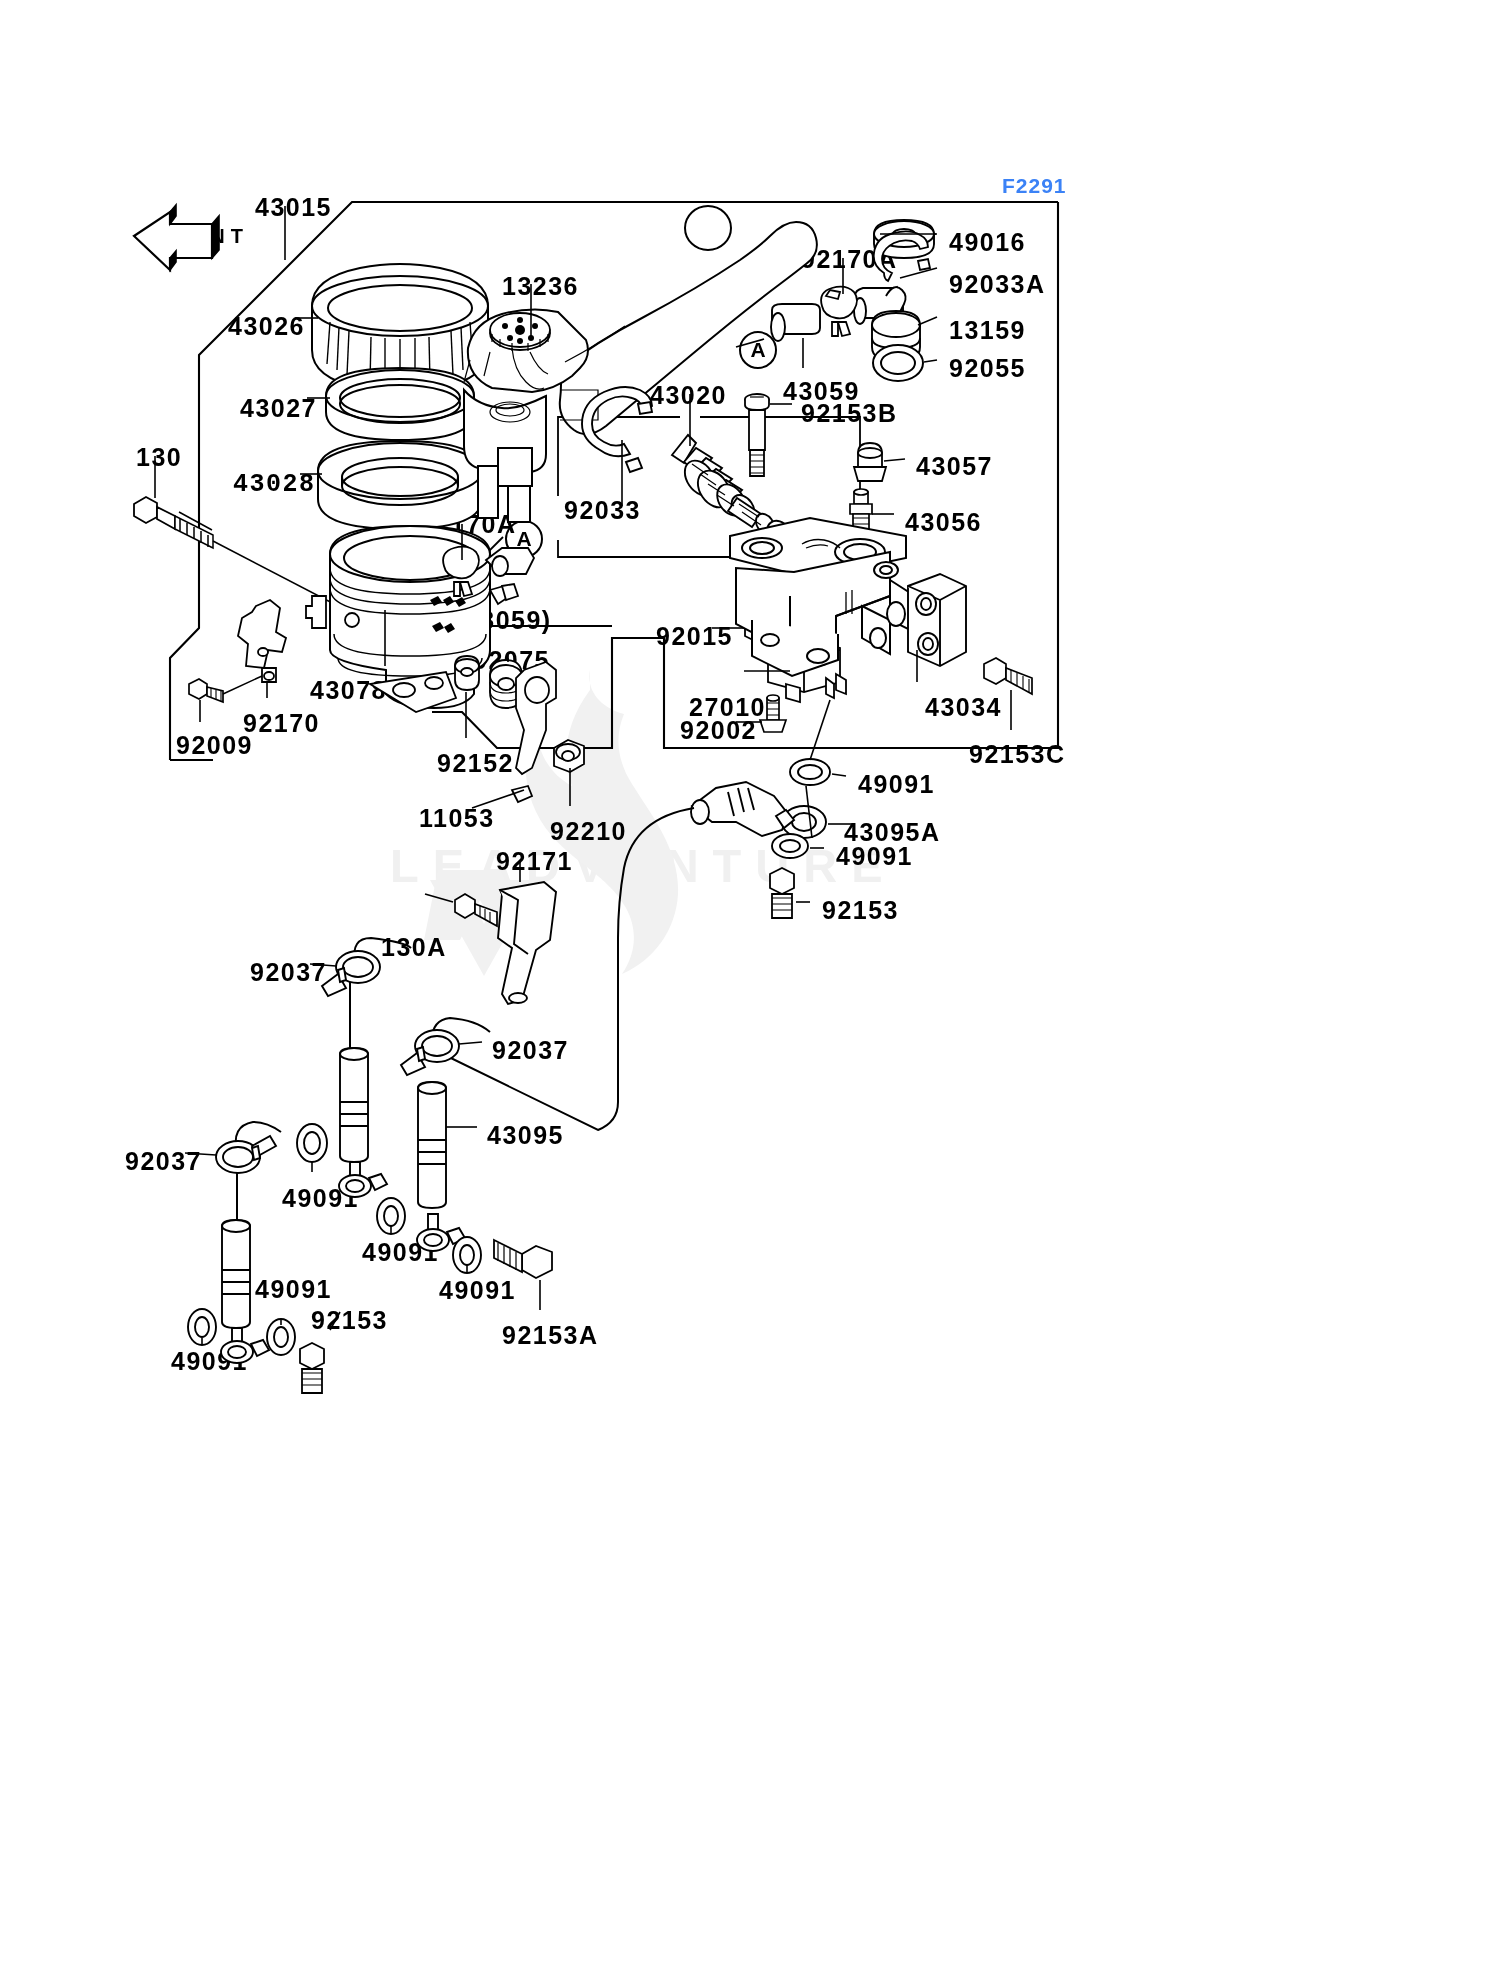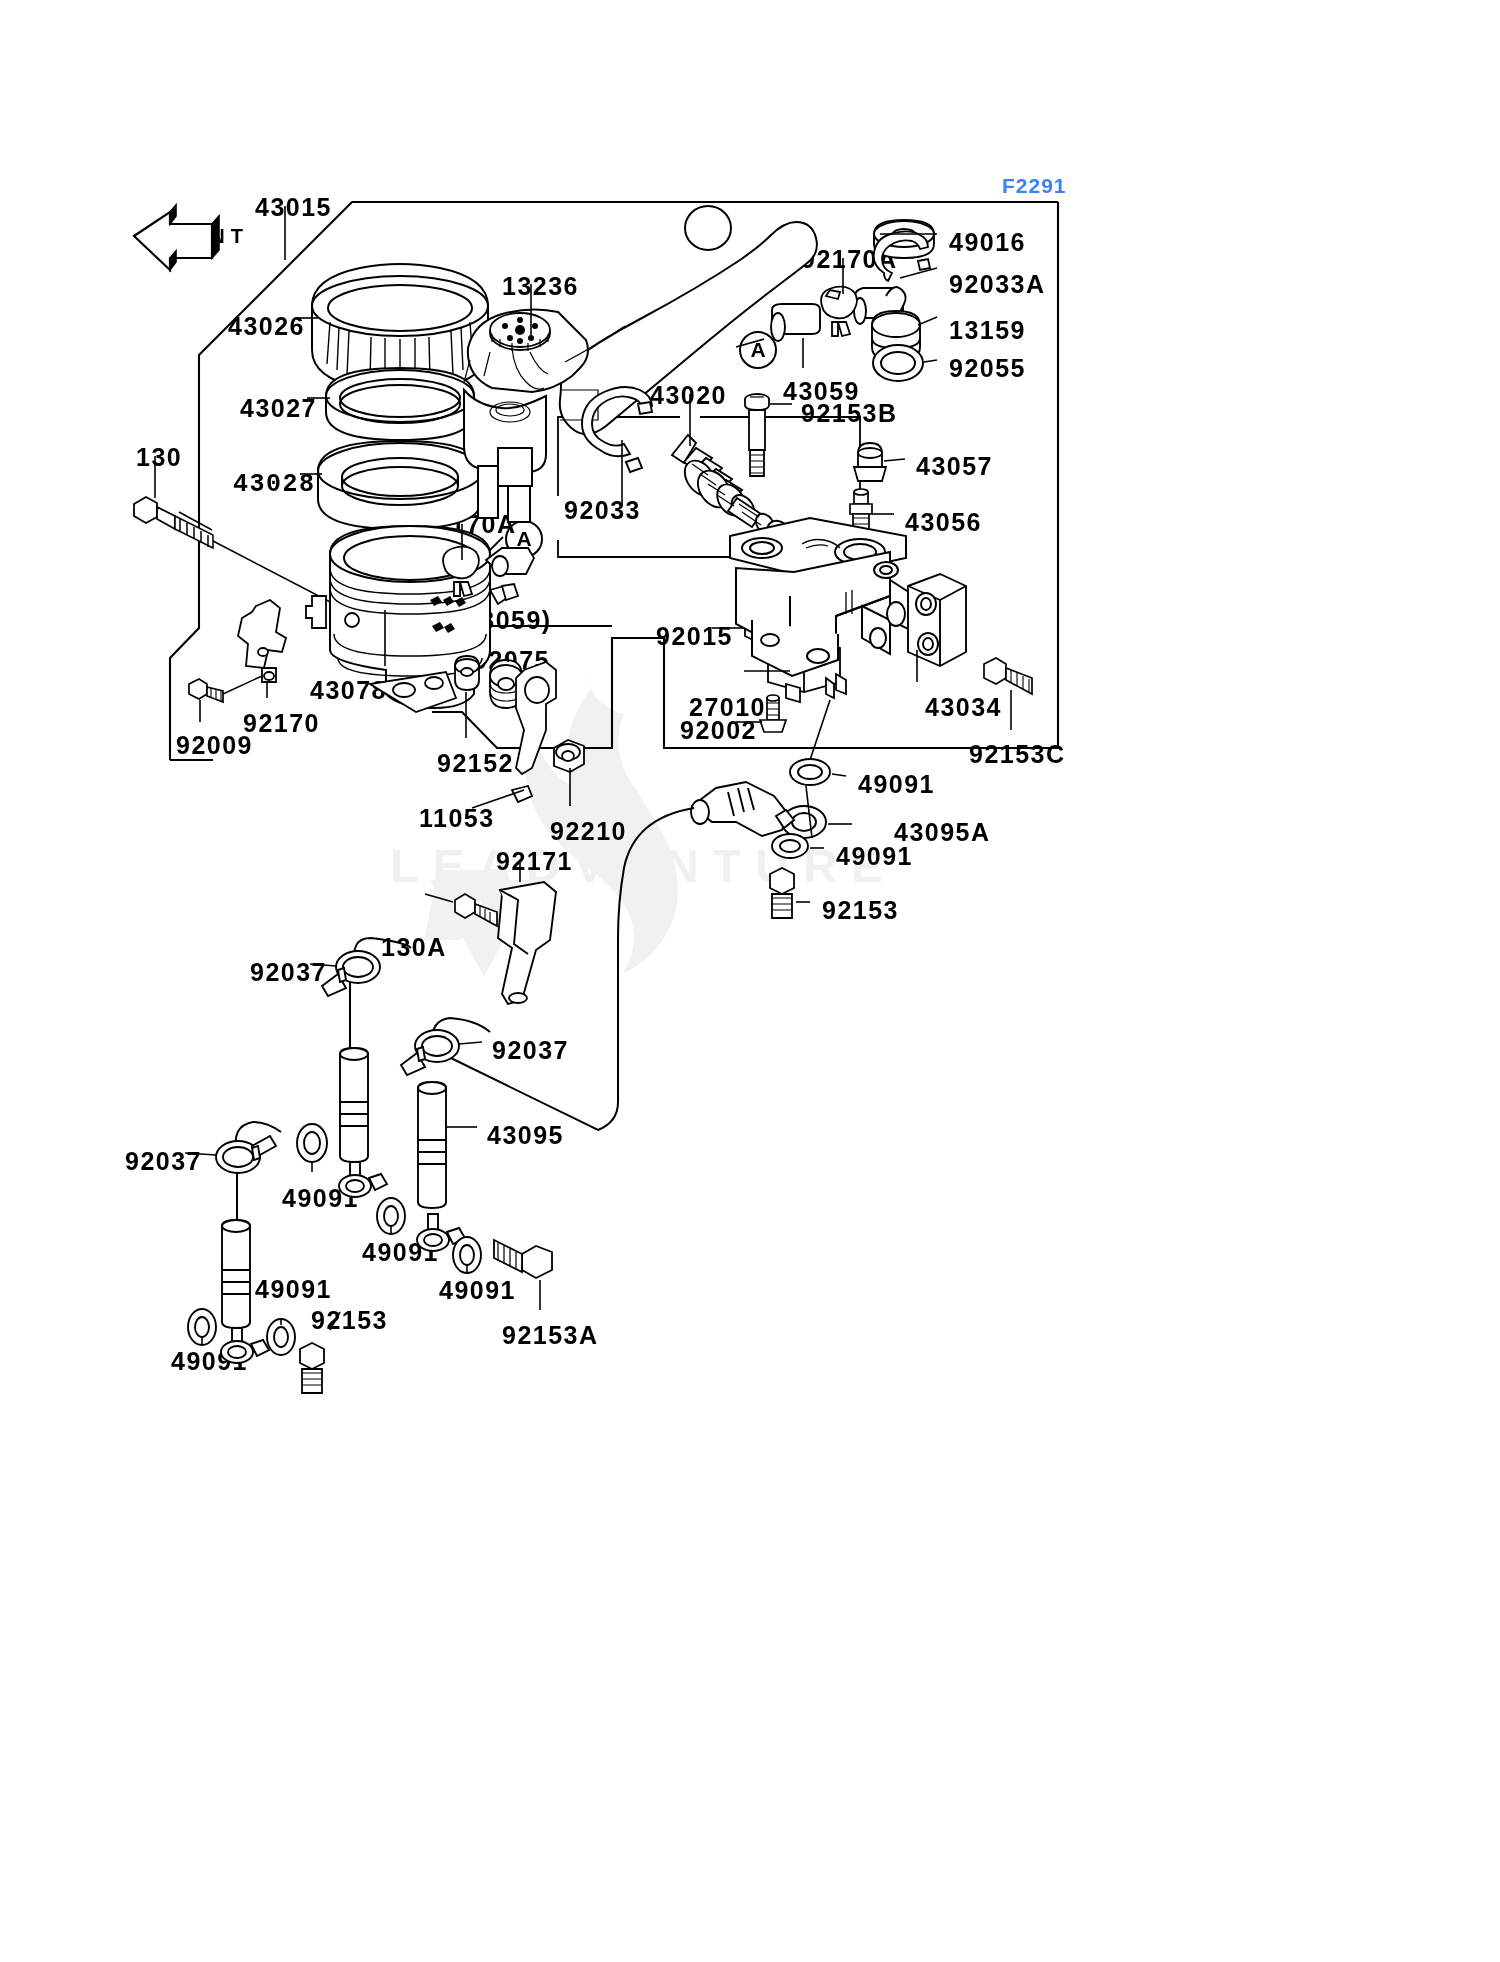--- a/index.html
+++ b/index.html
@@ -769,21 +769,21 @@
       <div class="lbl" style="left: 473px; top: 646px;">92075</div>
       <div class="lbl" style="left: 437px; top: 749px;">92152</div>
       <div class="lbl" style="left: 419px; top: 804px;">11053</div>
       <div class="lbl" style="left: 550px; top: 817px;">92210</div>
       <div class="lbl" style="left: 656px; top: 622px;">92015</div>
       <div class="lbl" style="left: 689px; top: 665px; margin-top: 28px;">27010</div>
       <div class="lbl" style="left: 680px; top: 716px;">92002</div>
       <div class="lbl" style="left: 893px; top: 693px; margin-left: 32px;">43034</div>
       <div class="lbl" style="left: 969px; top: 740px;">92153C</div>
       <div class="lbl" style="left: 858px; top: 770px;">49091</div>
-      <div class="lbl" style="left: 894px; top: 818px;">43095A</div>
+      <div class="lbl" style="left: 844px; top: 818px;">43095A</div>
       <div class="lbl" style="left: 836px; top: 842px;">49091</div>
       <div class="lbl" style="left: 822px; top: 896px;">92153</div>
       <div class="lbl" style="left: 496px; top: 847px;">92171</div>
       <div class="lbl" style="left: 381px; top: 887px; margin-top: 46px;">130A</div>
       <div class="lbl" style="left: 250px; top: 958px;">92037</div>
       <div class="lbl" style="left: 492px; top: 1036px;">92037</div>
       <div class="lbl" style="left: 487px; top: 1121px;">43095</div>
       <div class="lbl" style="left: 125px; top: 1147px;">92037</div>
       <div class="lbl" style="left: 282px; top: 1184px;">49091</div>
       <div class="lbl" style="left: 362px; top: 1238px;">49091</div>

